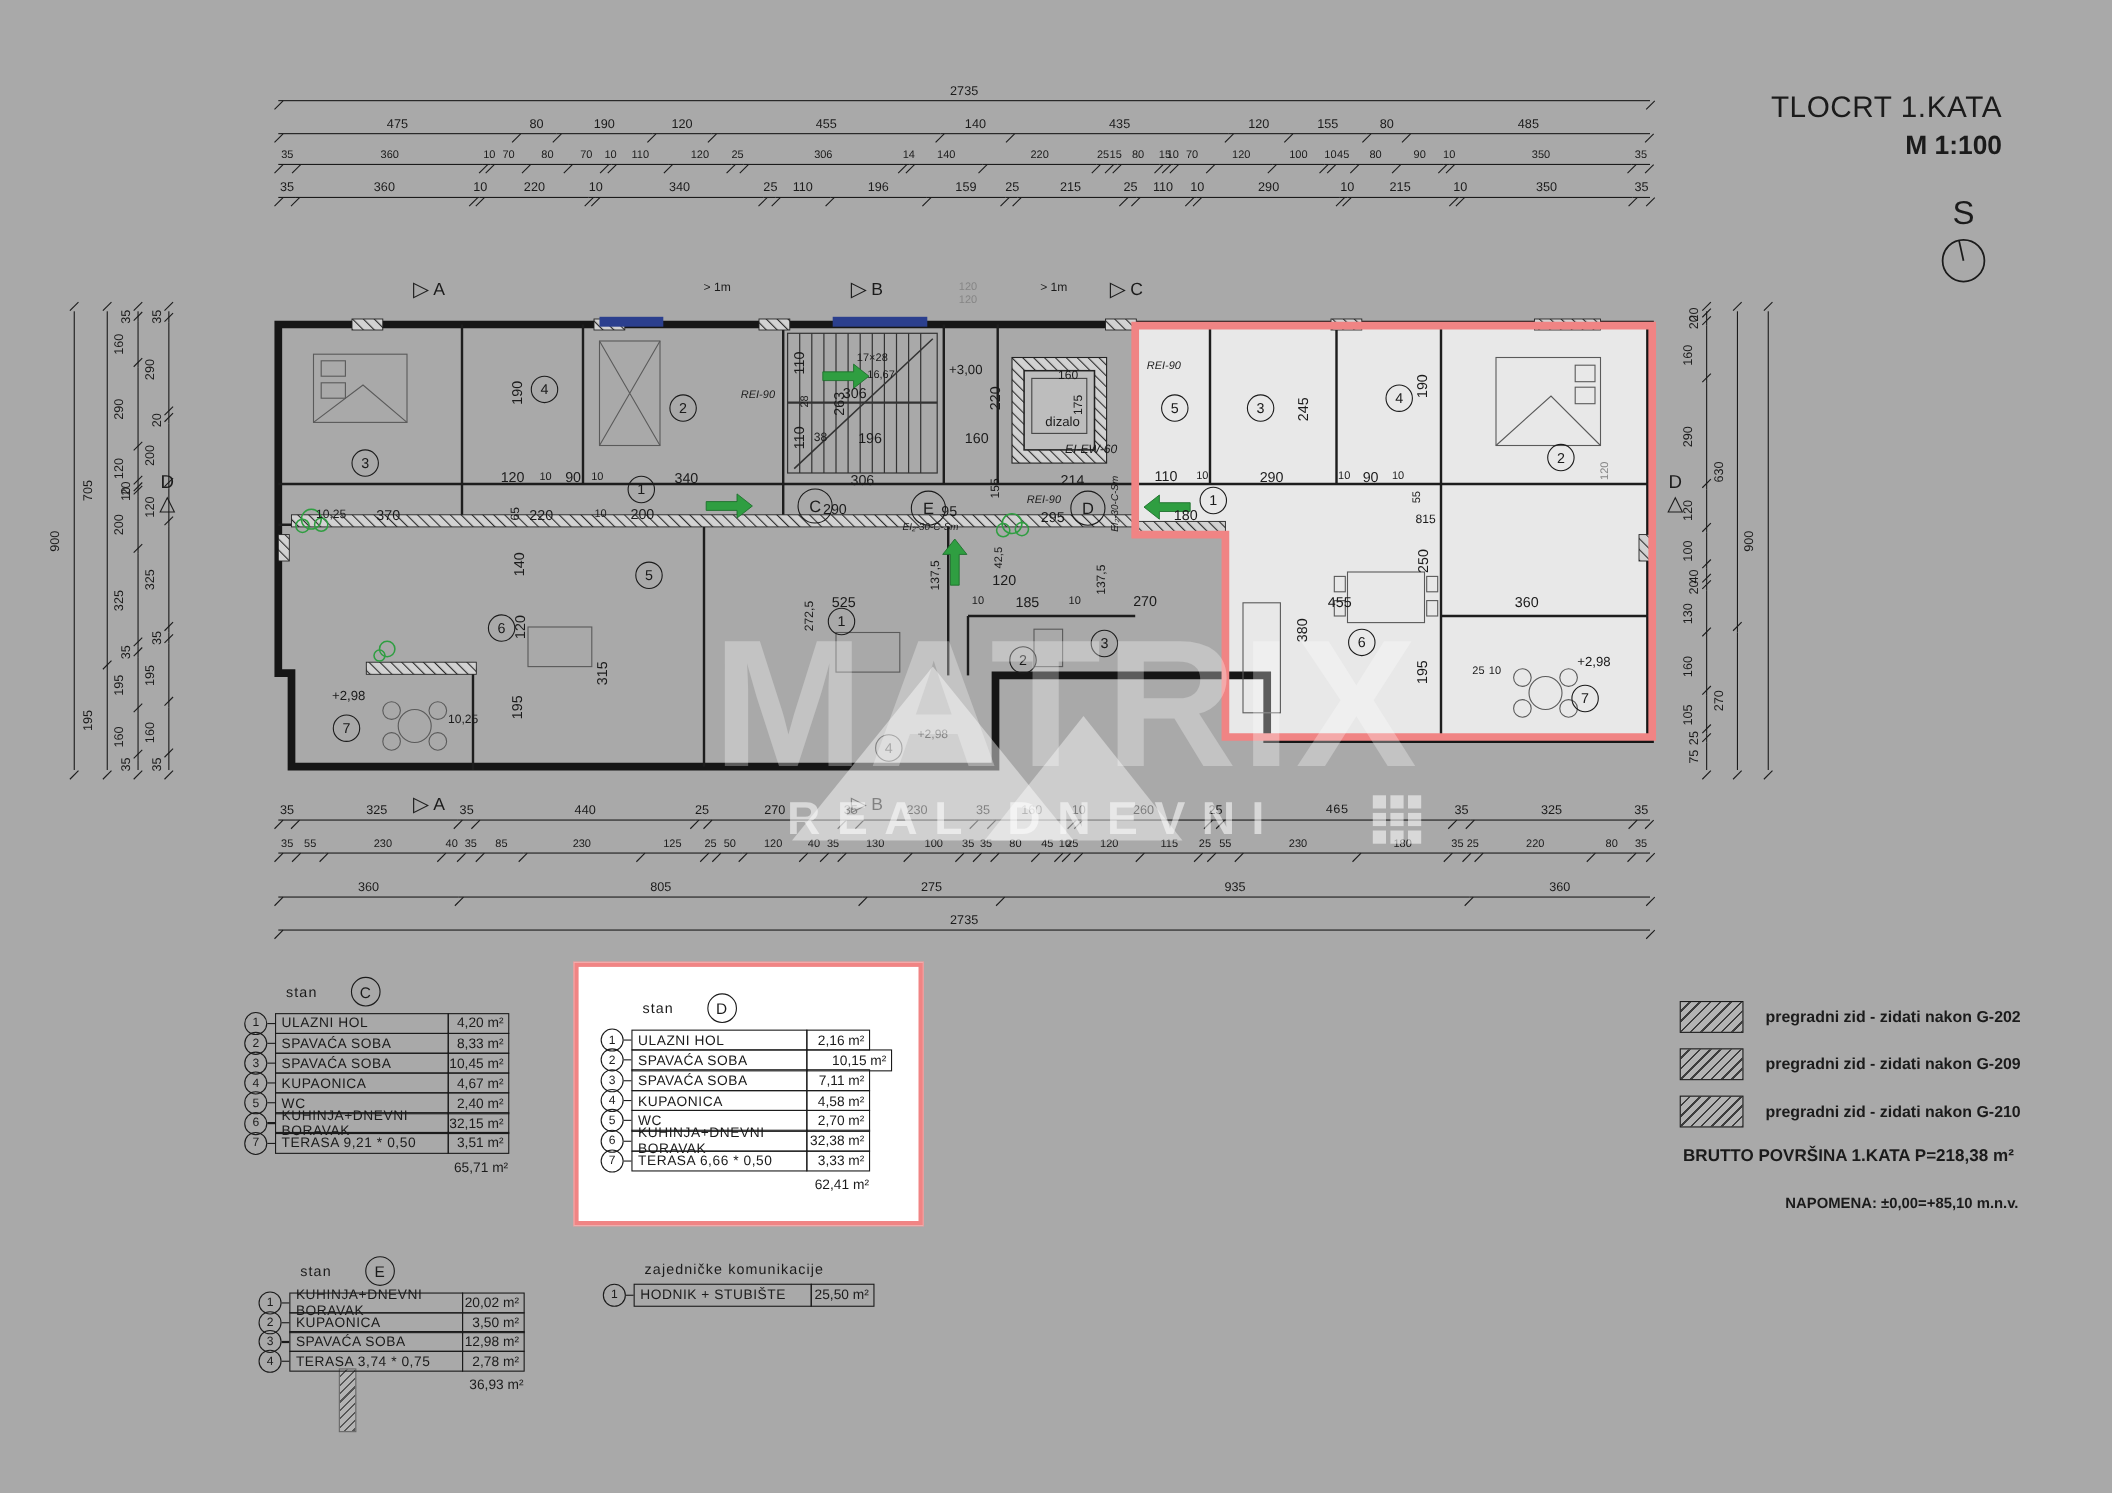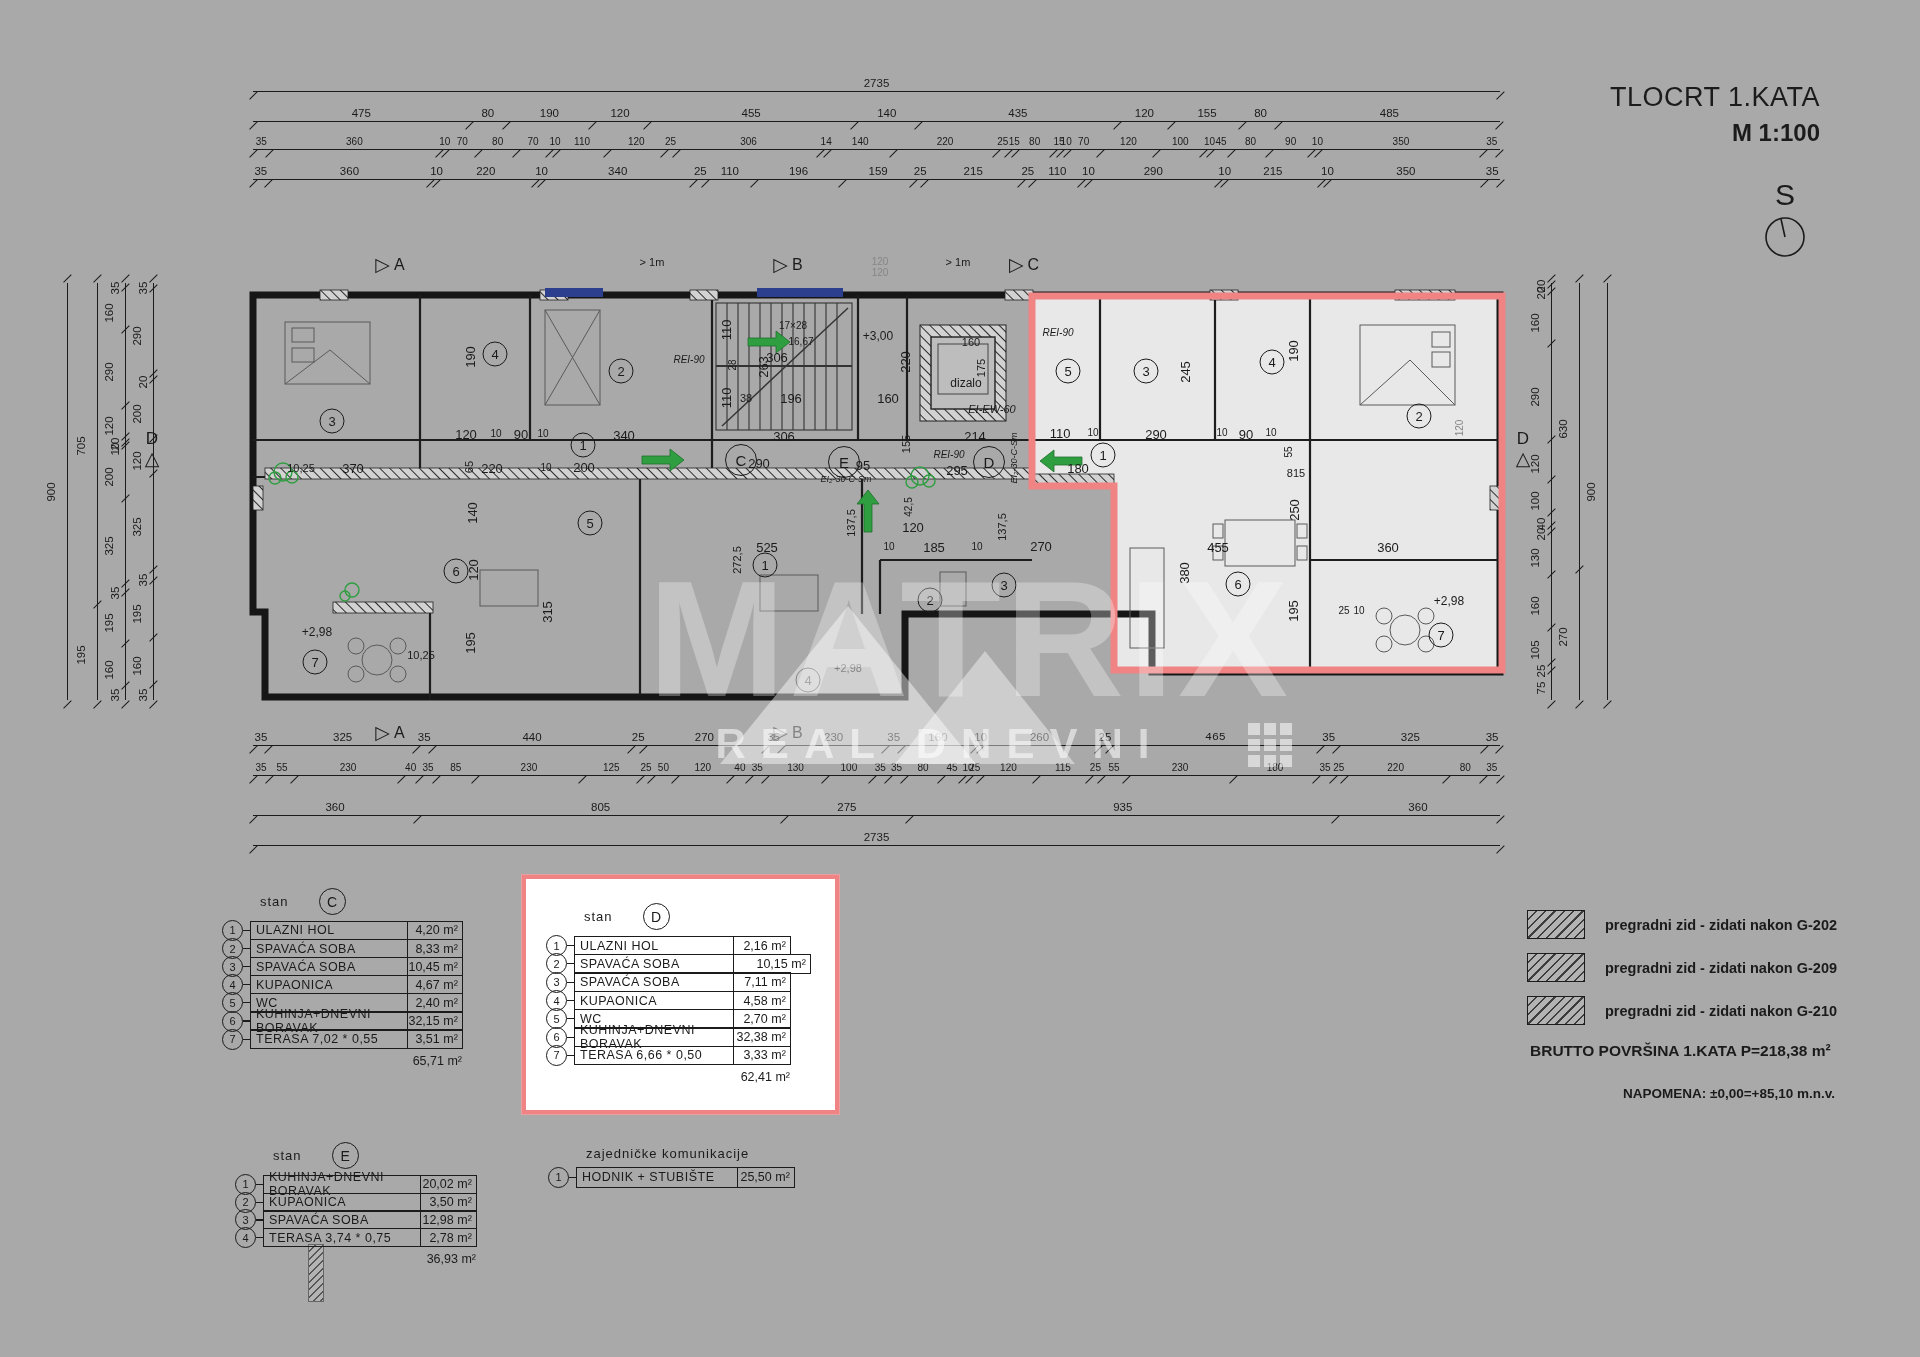--- a/index.html
+++ b/index.html
@@ -1132,21 +1132,21 @@
       </div>
       <div class="trow" style="height: 19.3px;">
         <div class="tnum">6</div>
         <div class="tdash"></div>
         <div class="tname" style="width: 158px;">KUHINJA+DNEVNI BORAVAK</div>
         <div class="tarea" style="width: 56px;">32,15 m²</div>
       </div>
       <div class="trow" style="height: 19.3px;">
         <div class="tnum">7</div>
         <div class="tdash"></div>
-        <div class="tname" style="width: 158px;">TERASA 7,02 * 0,55</div>
+        <div class="tname" style="width: 158px;">TERASA 9,21 * 0,50</div>
         <div class="tarea" style="width: 56px;">3,51 m²</div>
       </div>
       <div class="ttotal" style="width: 240px;">65,71 m²</div>
     </div>
     <div class="area-table red-card" style="left: 522px; top: 875px; font-size: 12.5px;">
       <div class="tbl-head">
         <div>stan</div>
         <div class="letter">D</div>
       </div>
       <div class="trow" style="height: 19.5px;">

